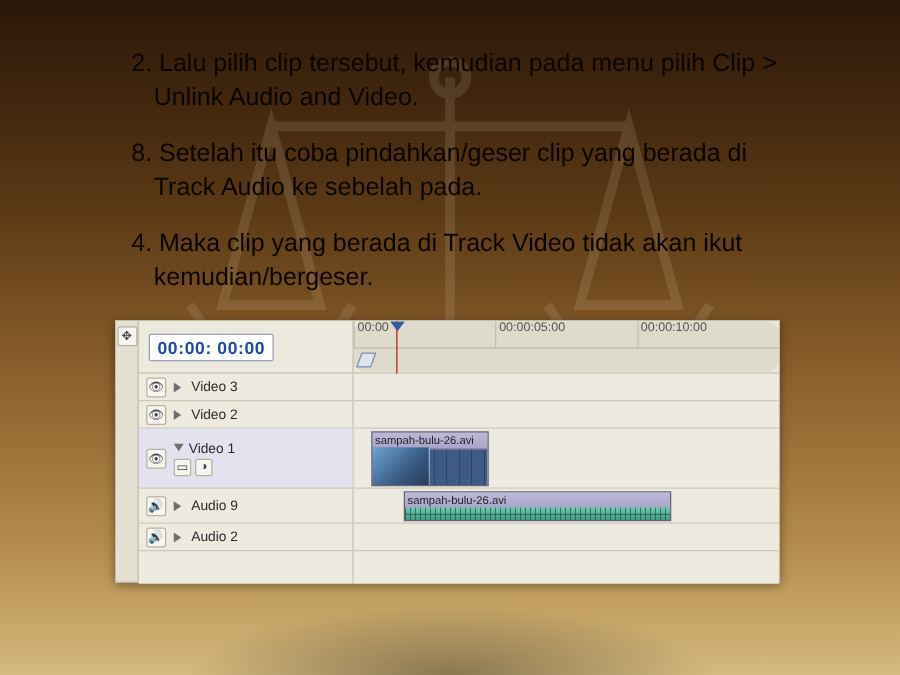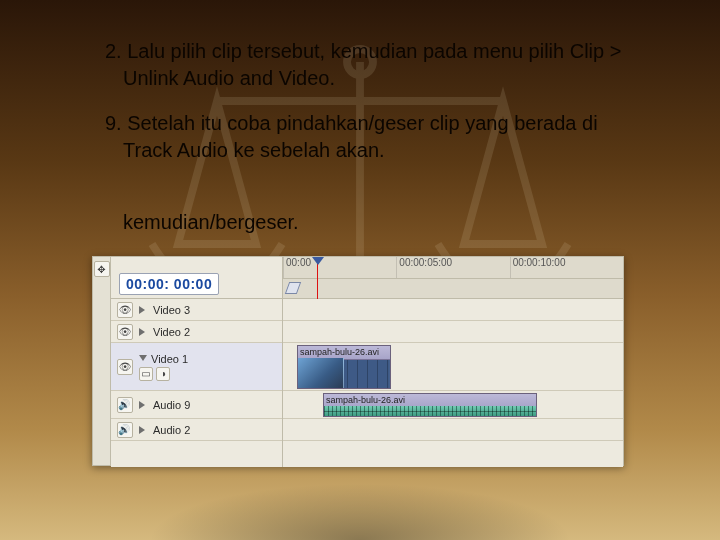--- a/index.html
+++ b/index.html
@@ -31,28 +31,28 @@
     background:#f3f2ea; border:1px solid #bfbba9;
     box-shadow:0 2px 8px rgba(0,0,0,.4);
     font-size:11px; color:#2b2b2b;
   }
   .tl-head {
     height:42px; background:#ece9de; border-bottom:1px solid #bfbba9;
     display:flex;
   }
   .tl-head-left {
     width:172px; flex:none; border-right:1px solid #bfbba9;
-    display:flex; align-items:flex-end; padding:3px 8px;
+    display:flex; align-items:center; padding:3px 8px;
   }
   .timecode {
     background:#fff; border:1px solid #9aa2b3; border-radius:2px;
     padding:2px 6px; color:#1b4aa0; font-weight:bold; font-size:14px;
     letter-spacing:.5px;
   }
-  .tl-head-right { flex:1; position:relative; background:#dedacc; }
+  .tl-head-right { flex:1; position:relative; background:#dedacc;border-radius:10px; }
   .tl-ruler { height:22px; border-bottom:1px solid #bfbba9; display:flex; position:relative; }
   .tl-ruler .tick { flex:1; font-size:10px; color:#555; padding-left:2px; border-left:1px solid rgba(0,0,0,.12); }
   .tl-strip { height:18px; display:flex; align-items:center; }
   .tl-strip .marker {
     display:inline-block; width:12px; height:12px; margin-left:4px;
     background:#dfe3ee; border:1px solid #7b88a6; transform:skewX(-20deg);
   }
   .playhead { position:absolute; left:34px; top:0; bottom:-168px; width:0; border-left:1px solid #d11; }
   .playhead::before{
     content:""; position:absolute; top:0; left:-6px; width:12px; height:8px;
@@ -136,25 +136,25 @@
       <path d="M130 340 Q200 300 270 340 L130 340 Z"></path>
     </svg>
   </div>
 
   <div class="text-block">
     <div class="item">
       <span>2. Lalu pilih clip tersebut, kemudian pada menu pilih Clip &gt;</span><br>
       <span class="indent">Unlink Audio and Video.</span>
     </div>
     <div class="item">
-      <span>9. Setelah itu coba pindahkan/geser clip yang berada di</span><br>
-      <span class="indent">Track Audio ke sebelah akan.</span>
+      <span>8. Setelah itu coba pindahkan/geser clip yang berada di</span><br>
+      <span class="indent">Track Audio ke sebelah pada.</span>
     </div>
     <div class="item">
-      <br>
+      <span>4. Maka clip yang berada di Track Video tidak akan ikut</span><br>
       <span class="indent">kemudian/bergeser.</span>
     </div>
   </div>
 
   <div class="timeline">
     <div class="tl-tools">
       <span class="ico">✥</span>
     </div>
 
     <div class="tl-head" style="padding-left:18px">

